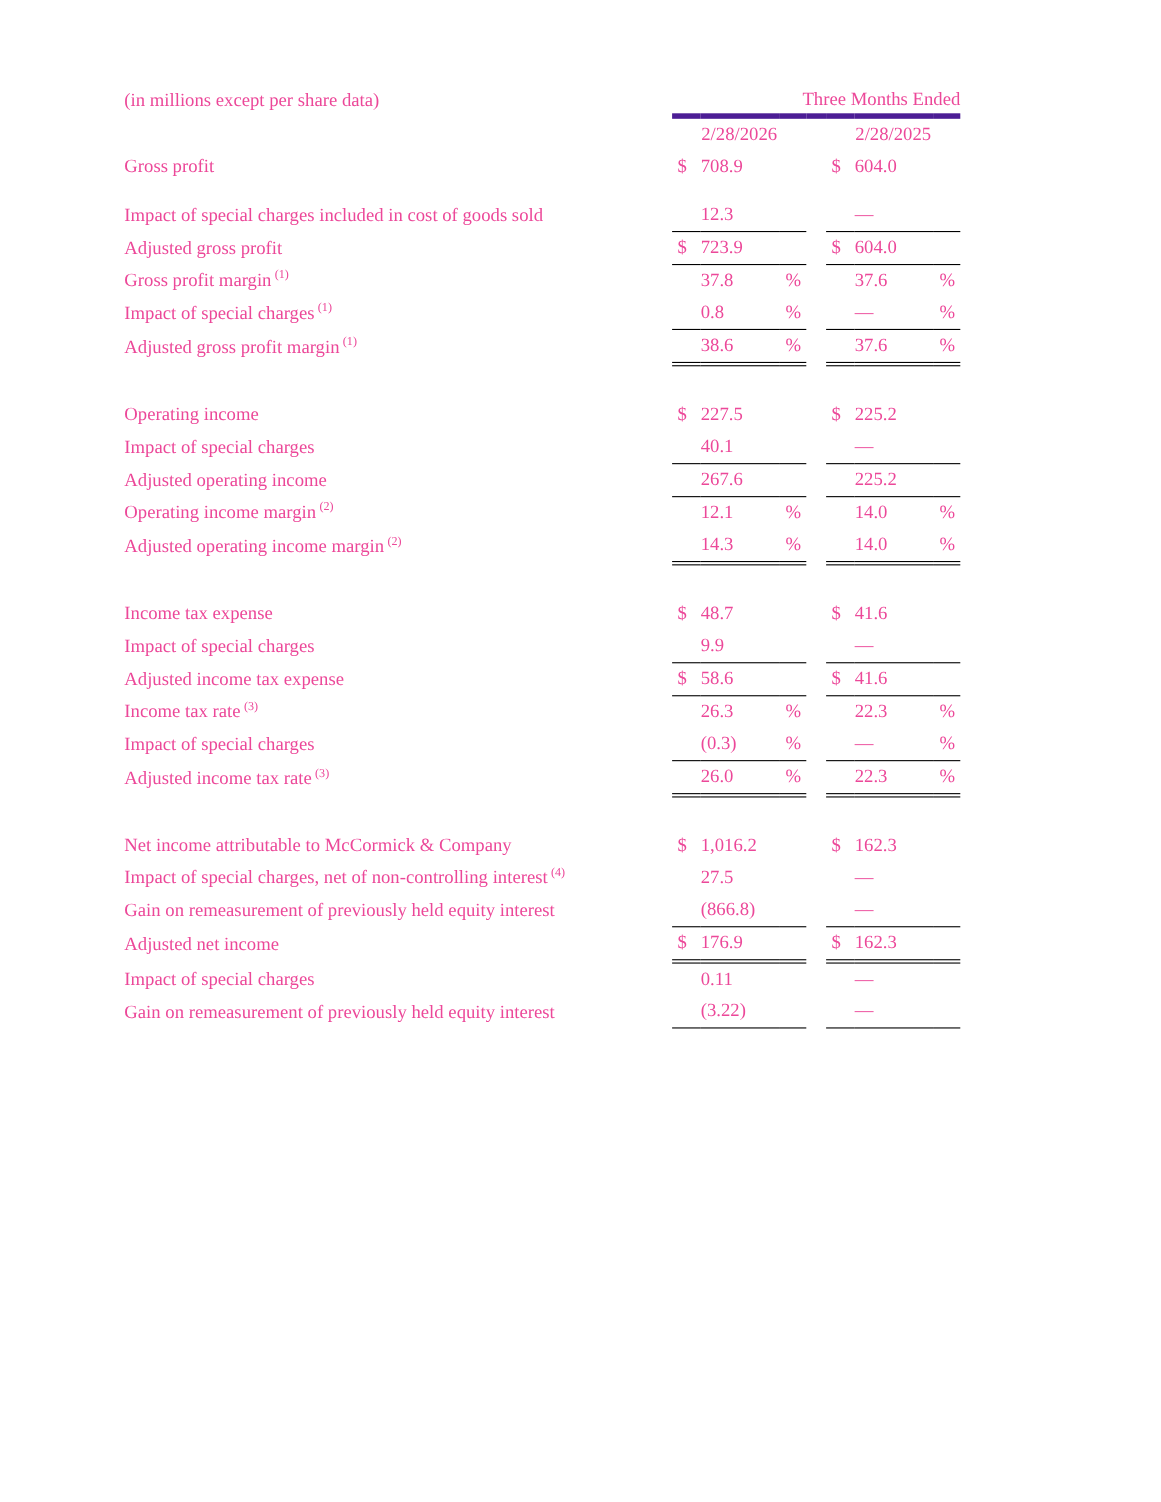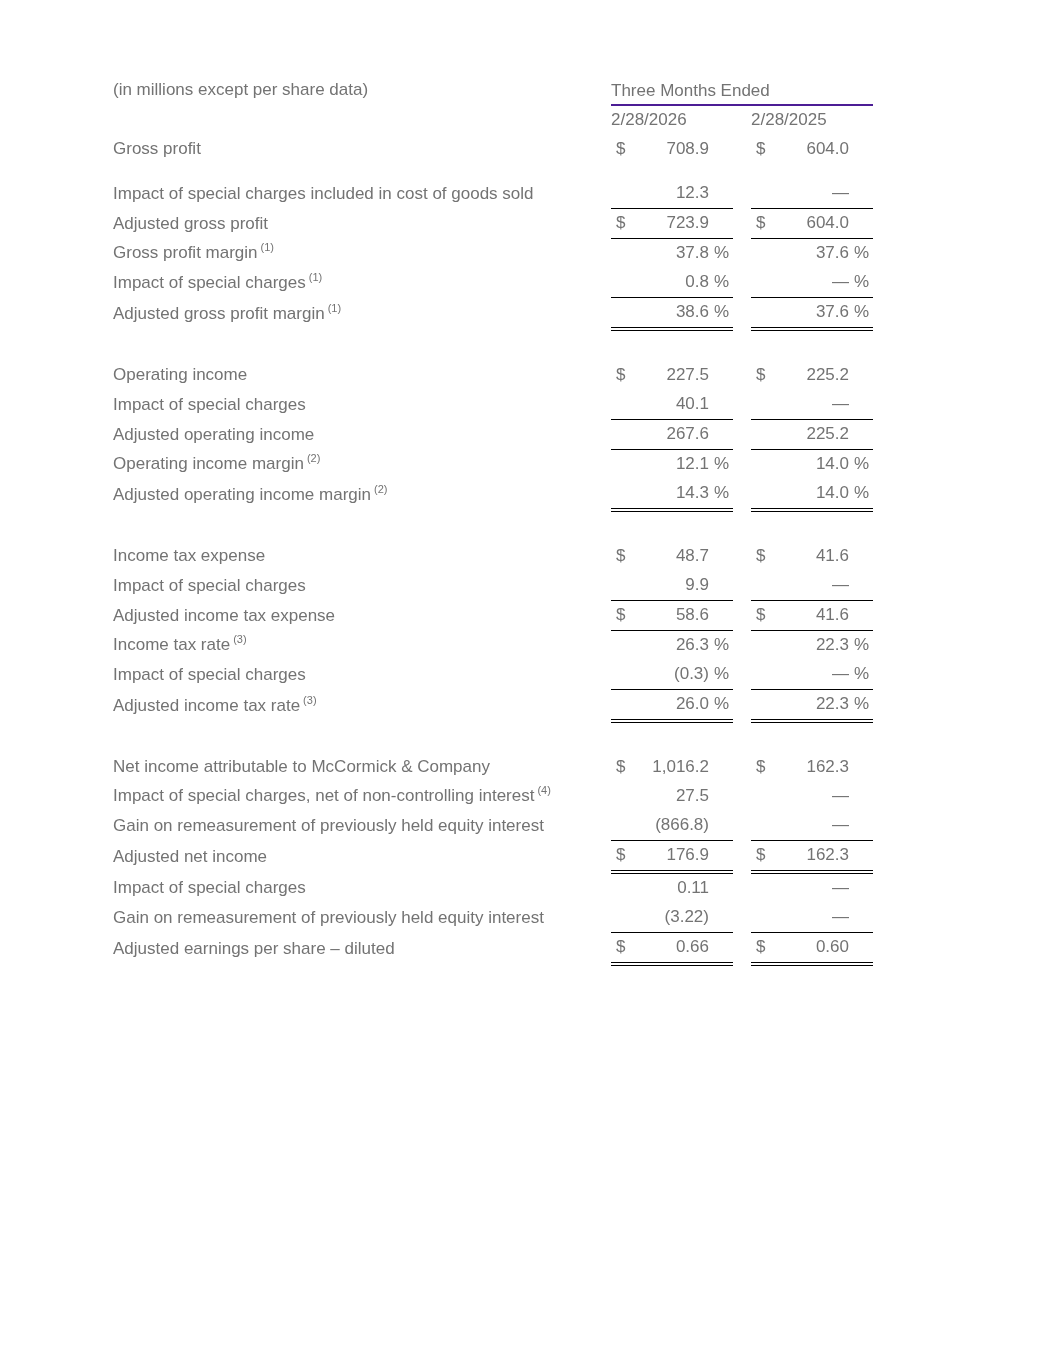--- a/index.html
+++ b/index.html
@@ -2,23 +2,23 @@
 <html><head>
 <meta charset="utf-8">
 <style>
   * { margin: 0; padding: 0; box-sizing: border-box; }
   html, body { background: #ffffff; }
   .page {
     position: relative;
     width: 969px;
     height: 1365px;
     background: #ffffff;
-    font-family: Liberation Sans, sans-serif;
+    font-family: Liberation Serif, serif;
     font-size: 17px;
-    color: #737373;
+    color: #ec4899;
     overflow: hidden;
   }
   .content {
     position: absolute;
     left: 113px;
     top: 76px;
     width: 760px;
   }
   table.fin {
     border-collapse: collapse;
@@ -32,28 +32,28 @@
   col.c-gap{ width: 18px; }
 
   td, th {
     padding: 4px 0 5px 0;
     vertical-align: bottom;
     font-weight: normal;
     text-align: left;
     white-space: nowrap;
   }
   th.span-head {
-    text-align: left;
-    border-bottom: 2px solid #4c1d95;
+    text-align: right;
+    border-bottom: 5px solid #4c1d95;
     padding-bottom: 3px;
   }
-  th.date-head { }
+  th.date-head { text-align: center; }
 
   td.d { text-align: left; padding-left: 5px; }
-  td.v { text-align: right; }
+  td.v { text-align: left; }
   td.p { text-align: left; padding-left: 5px; }
 
   tr.rule-single td.rb { border-bottom: 1px solid #000; }
   tr.rule-double td.rb { border-bottom: 4px double #000; }
 
   tr.gap-1 td { padding-top: 19px; }
   tr.gap-2 td { padding-top: 34px; }
 
   sup.fnote {
     font-size: 11px;
@@ -314,26 +314,16 @@
           <tr class="rule-single gap-0">
             <td><span>Gain on remeasurement of previously held equity interest</span><sup class="fnote"></sup></td>
             <td class="d rb"></td>
             <td class="v rb">(3.22)</td>
             <td class="p rb"></td>
             <td class="gapcell"></td>
             <td class="d rb"></td>
             <td class="v rb">—</td>
             <td class="p rb"></td>
           </tr>
-          <tr class="rule-double gap-0">
-            <td><span>Adjusted earnings per share – diluted</span><sup class="fnote"></sup></td>
-            <td class="d rb">$</td>
-            <td class="v rb">0.66</td>
-            <td class="p rb"></td>
-            <td class="gapcell"></td>
-            <td class="d rb">$</td>
-            <td class="v rb">0.60</td>
-            <td class="p rb"></td>
-          </tr>
         </tbody>
     </table>
   </div>
 </div>
 
 </body></html>

